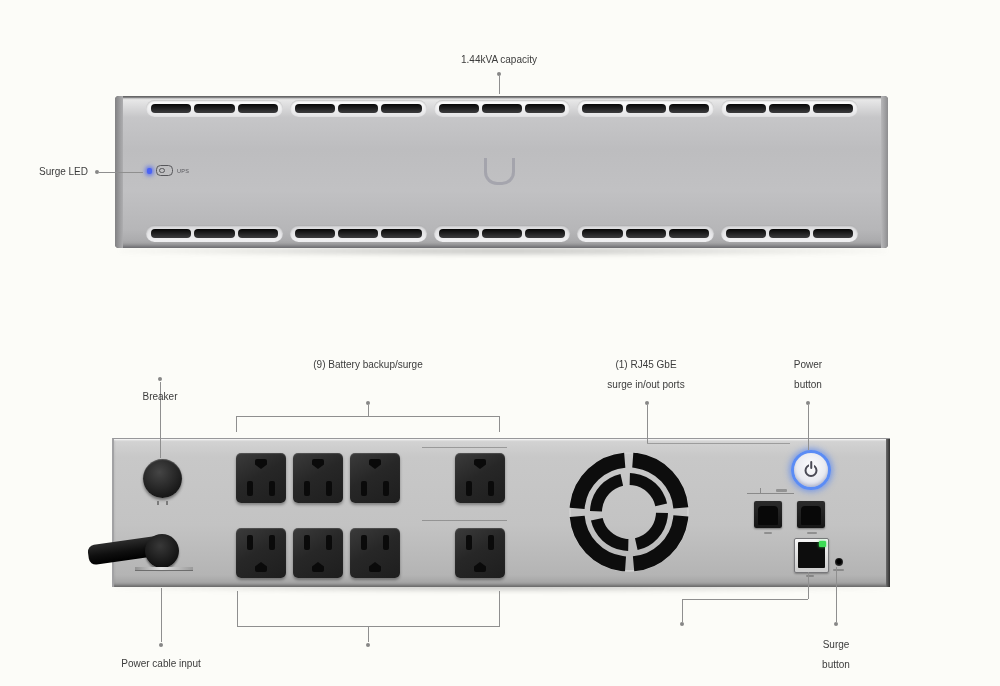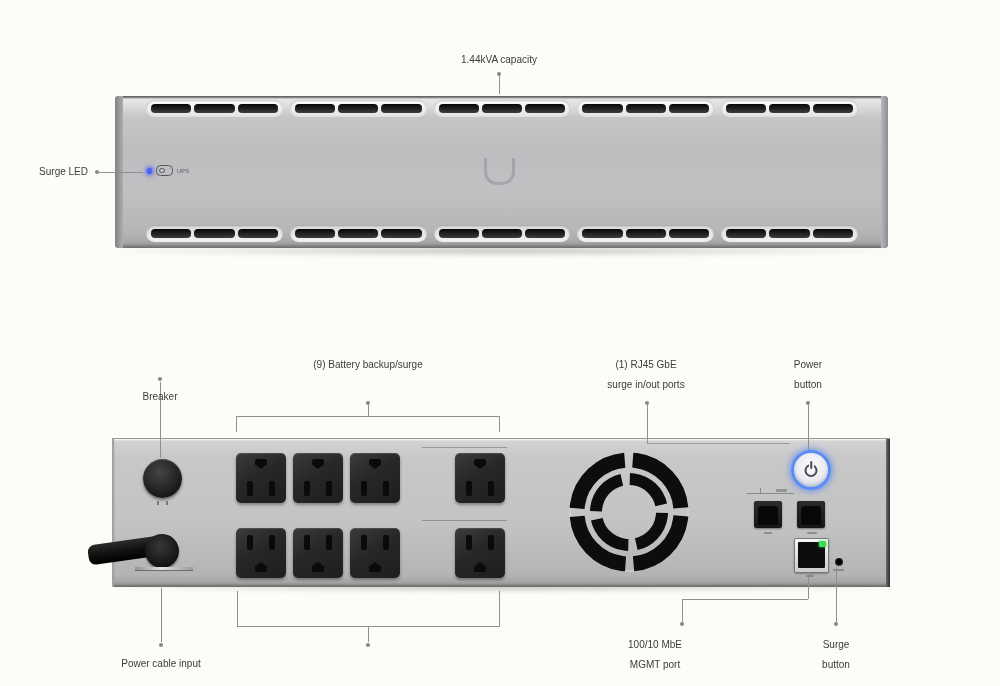--- a/index.html
+++ b/index.html
@@ -306,24 +306,20 @@
   <div class="callout" style="left:161px;top:654px;">Power cable input</div>
   <div class="lline" style="left:160.5px;top:588px;width:1px;height:54px;"></div>
   <div class="ldot" style="left:161px;top:645px;"></div>
 
   <div class="lline" style="left:237px;top:626px;width:262px;height:1px;"></div>
   <div class="lline" style="left:237px;top:591px;width:1px;height:36px;"></div>
   <div class="lline" style="left:498.5px;top:591px;width:1px;height:36px;"></div>
   <div class="lline" style="left:367.5px;top:627px;width:1px;height:15px;"></div>
   <div class="ldot" style="left:368px;top:645px;"></div>
 
-  <div class="callout" style="left:655px;top:635px;">
-    <span style="display:block;">100/10 MbE</span>
-    <span style="display:block;">MGMT port</span>
-  </div>
   <div class="lline" style="left:807.5px;top:572px;width:1px;height:27px;"></div>
   <div class="lline" style="left:682px;top:598.5px;width:126px;height:1px;"></div>
   <div class="lline" style="left:681.5px;top:599px;width:1px;height:23px;"></div>
   <div class="ldot" style="left:682px;top:624px;"></div>
 
   <div class="callout" style="left:836px;top:635px;">
     <span style="display:block;">Surge</span>
     <span style="display:block;">button</span>
   </div>
   <div class="lline" style="left:835.5px;top:567px;width:1px;height:55px;"></div>

